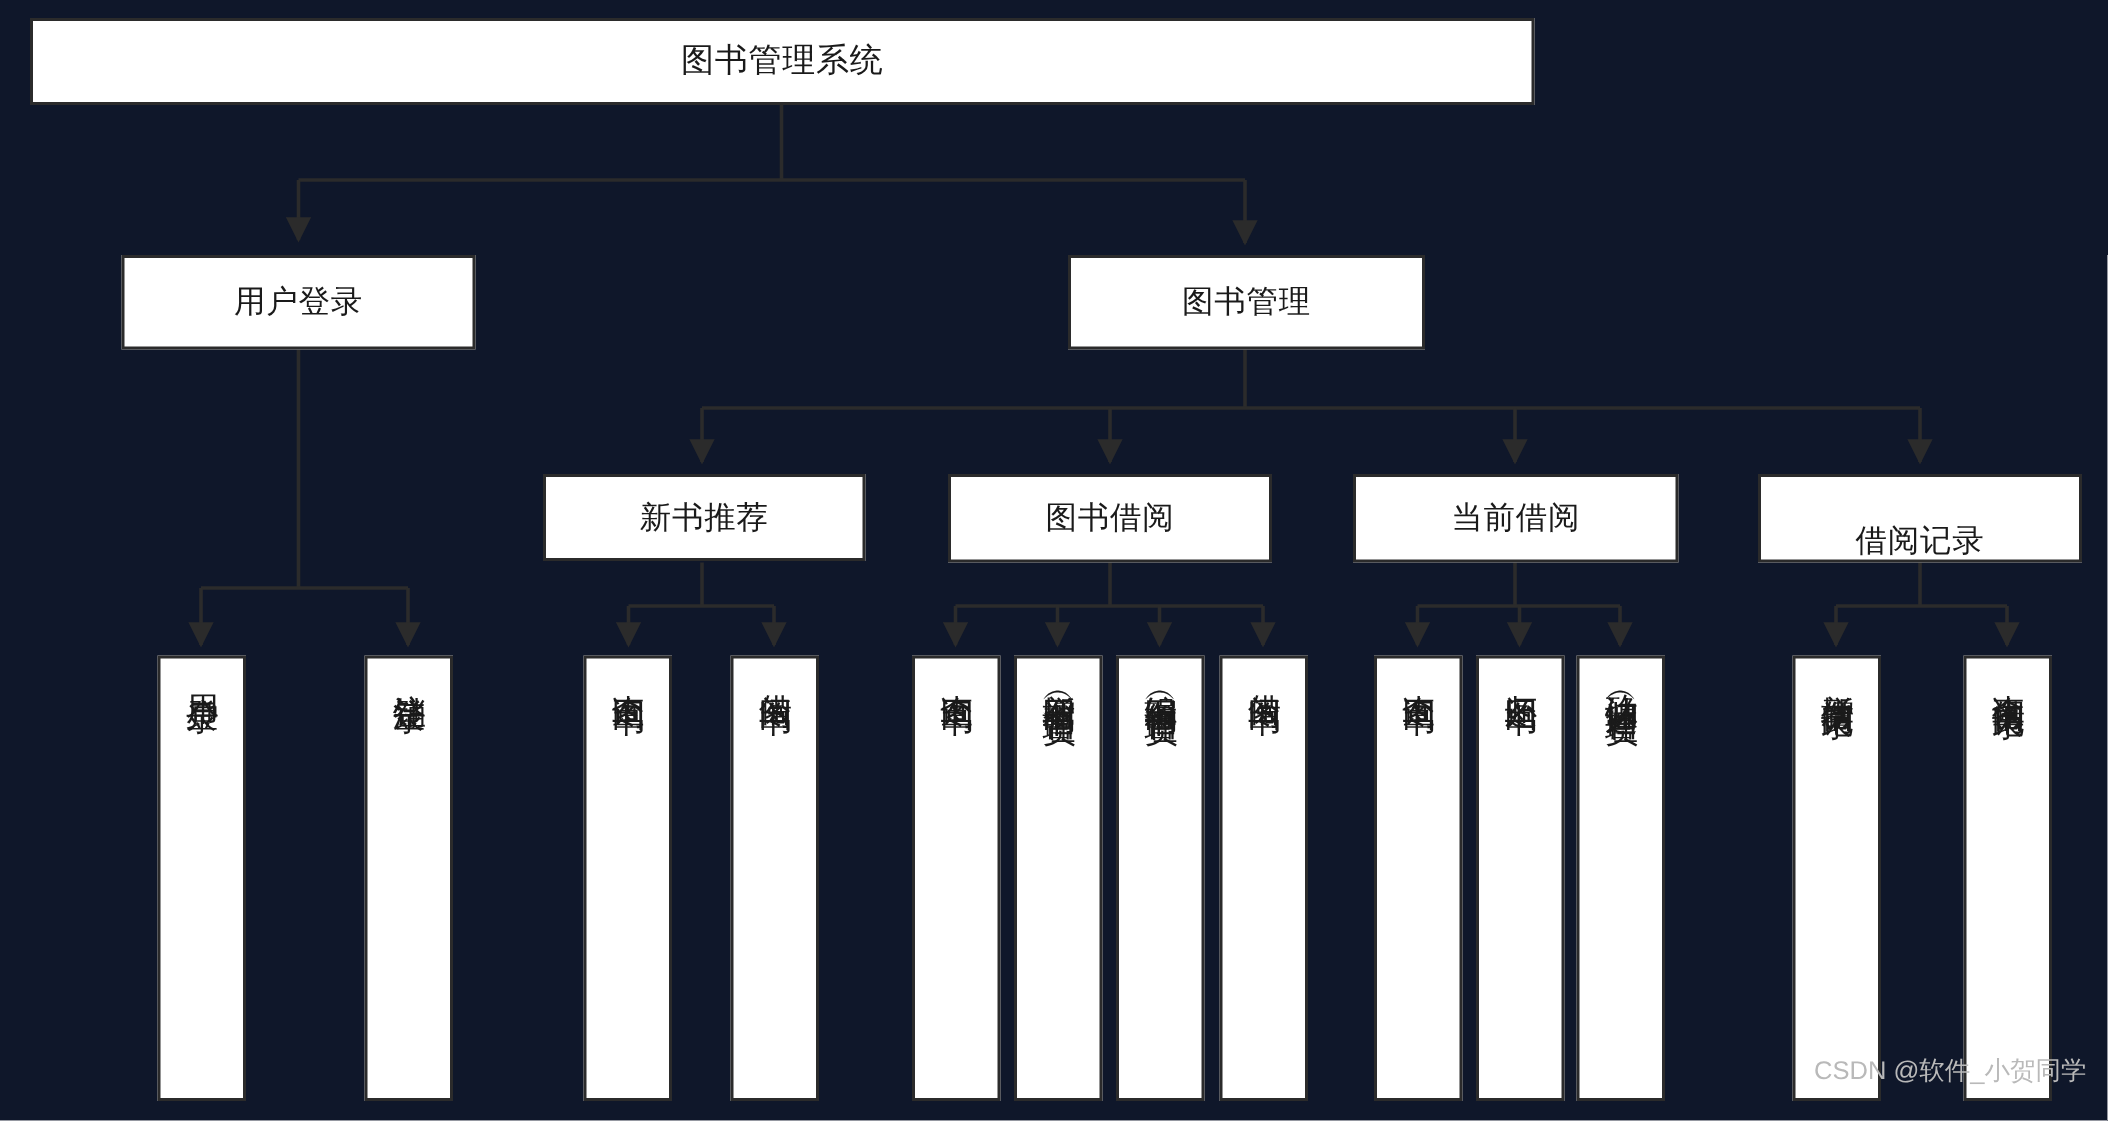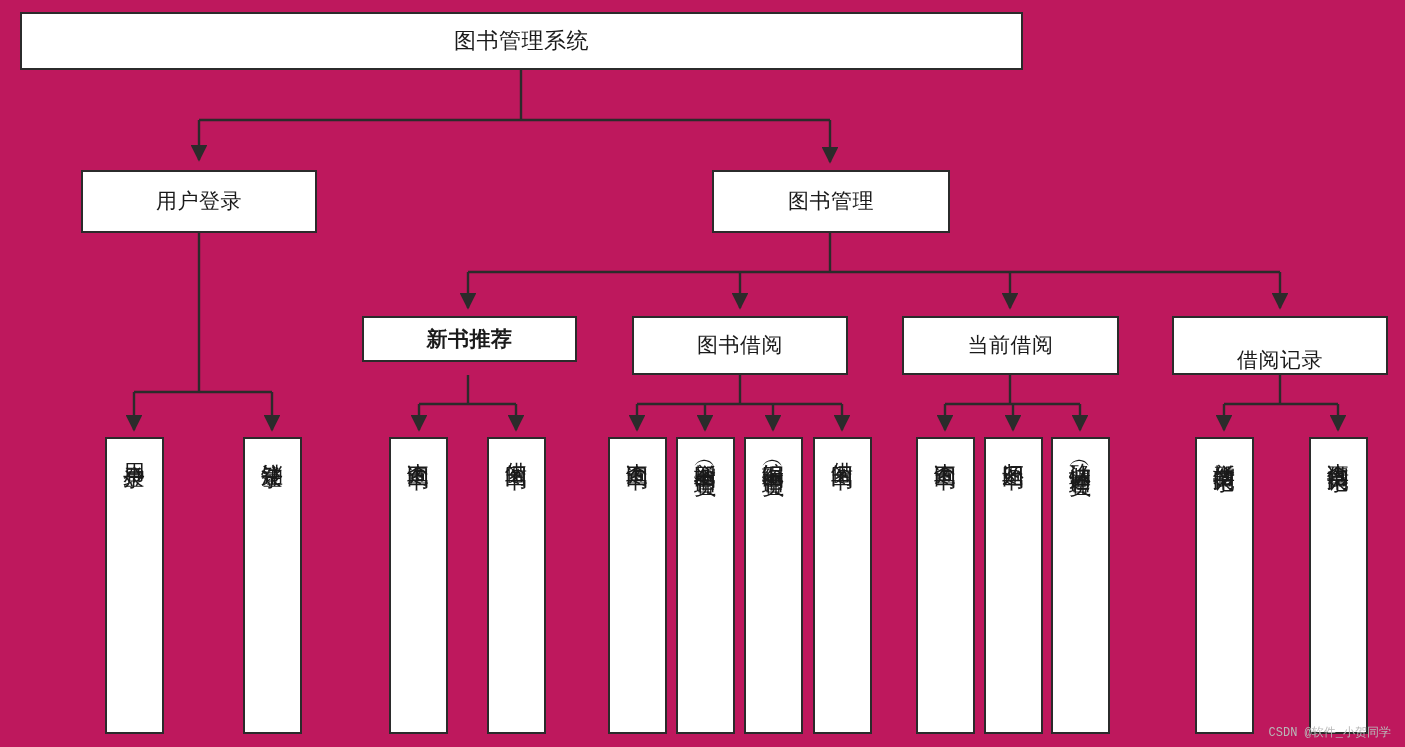--- a/index.html
+++ b/index.html
@@ -8,21 +8,21 @@
     padding: 0;
     background: #ffffff;
   }
   body {
     font-family: "DejaVu Sans", "Liberation Sans", sans-serif;
   }
   #diagram-root {
     position: relative;
     width: 1405px;
     height: 747px;
-    background: #be185d;
+    background: #0f172a;
     overflow: hidden;
   }
   #edge-layer {
     position: absolute;
     left: 0;
     top: 0;
     width: 1405px;
     height: 747px;
     pointer-events: none;
   }
@@ -61,26 +61,26 @@
     writing-mode: vertical-rl;
     text-orientation: upright;
     font-size: 22px;
     line-height: 1.05;
     letter-spacing: 2px;
     white-space: nowrap;
   }
   .watermark {
     position: absolute;
     right: 14px;
-    bottom: 6px;
-    font-size: 12px;
+    bottom: 22px;
+    font-size: 17px;
     color: #b9b9b9;
     white-space: nowrap;
     z-index: 5;
-    font-family: Liberation Mono, monospace;
+    font-family: Liberation Sans, sans-serif;
   }
 </style>
 </head>
 <body>
 
 <div id="diagram-root">
 
   <svg id="edge-layer" viewBox="0 0 1405 747" width="1405" height="747" xmlns="http://www.w3.org/2000/svg">
     <defs>
       <marker id="arrow" viewBox="0 0 10 10" refX="9" refY="5" markerWidth="7" markerHeight="7" orient="auto-start-reverse">
@@ -135,21 +135,21 @@
     <span class="node-label">图书管理系统</span>
   </div>
 
   <div class="node horiz" style="left:81px; top:170px; width:236px; height:63px;">
     <span class="node-label">用户登录</span>
   </div>
   <div class="node horiz" style="left:712px; top:170px; width:238px; height:63px;">
     <span class="node-label">图书管理</span>
   </div>
 
-  <div class="node horiz" style="left:362px; top:316px; width:215px; height:46px;font-weight:bold;">
+  <div class="node horiz" style="left:362px; top:316px; width:215px; height:58px;">
     <span class="node-label">新书推荐</span>
   </div>
   <div class="node horiz" style="left:632px; top:316px; width:216px; height:59px;">
     <span class="node-label">图书借阅</span>
   </div>
   <div class="node horiz" style="left:902px; top:316px; width:217px; height:59px;">
     <span class="node-label">当前借阅</span>
   </div>
   <div class="node horiz" style="left:1172px; top:316px; width:216px; height:59px;align-items:flex-end;">
     <span class="node-label">借阅记录</span>

